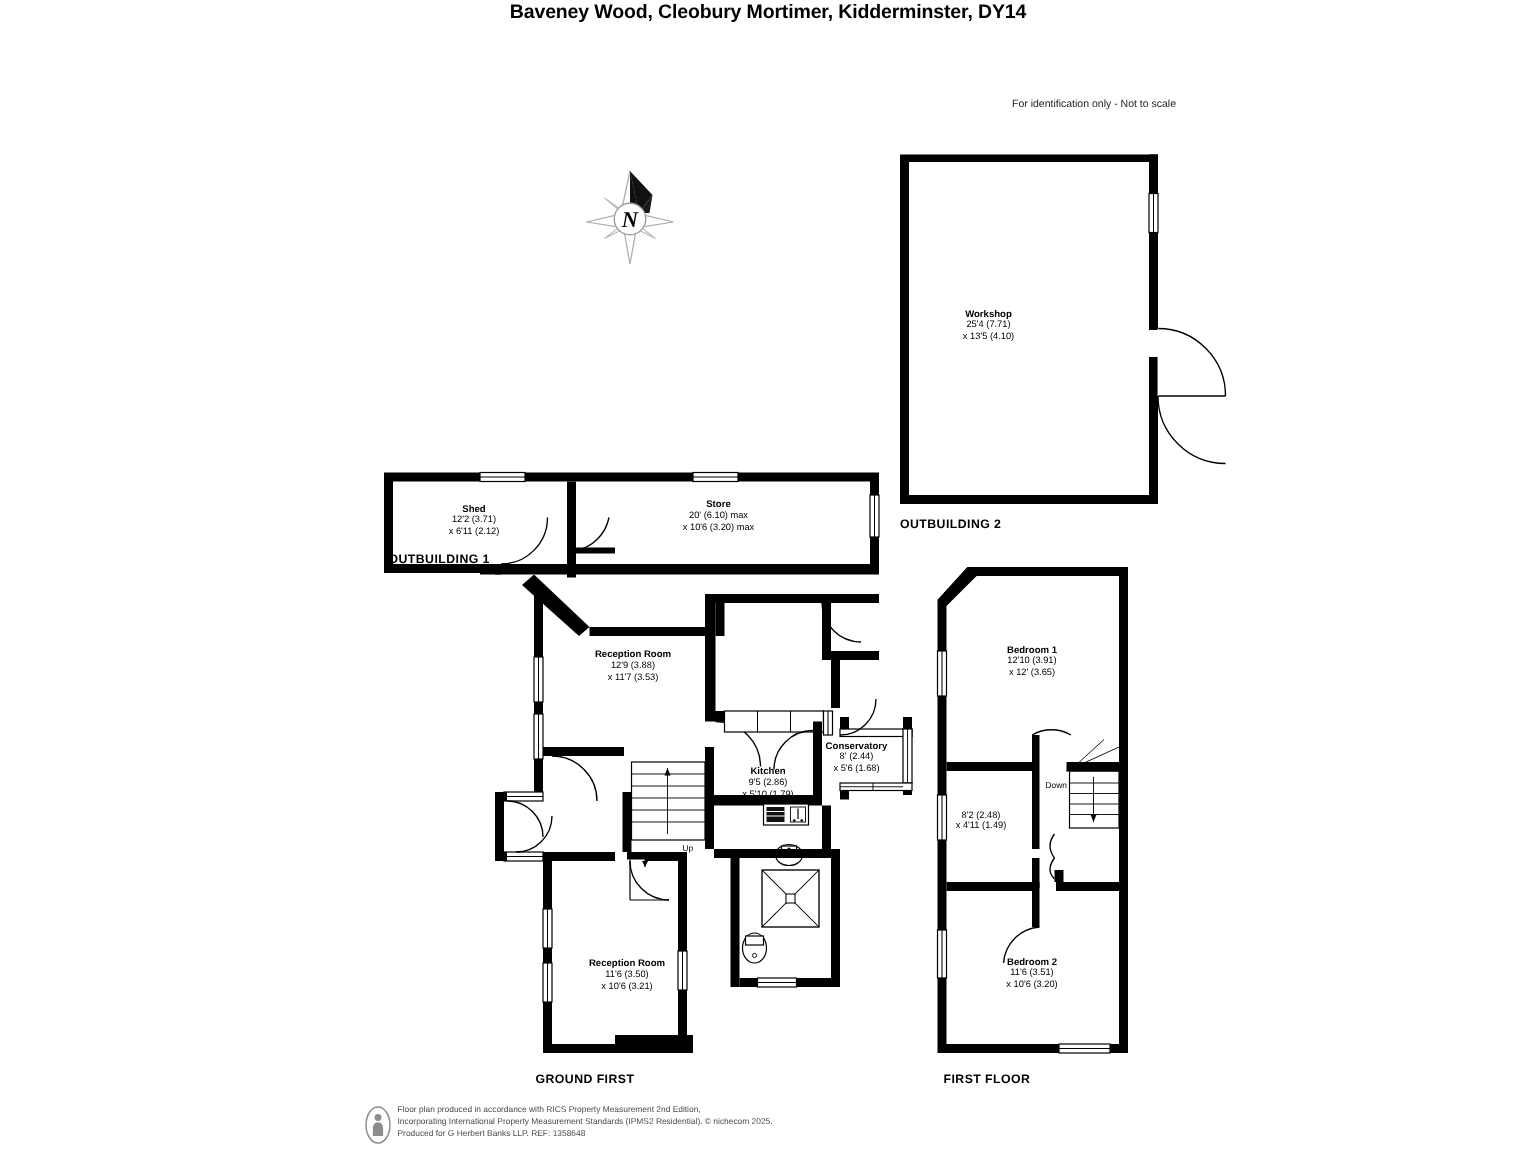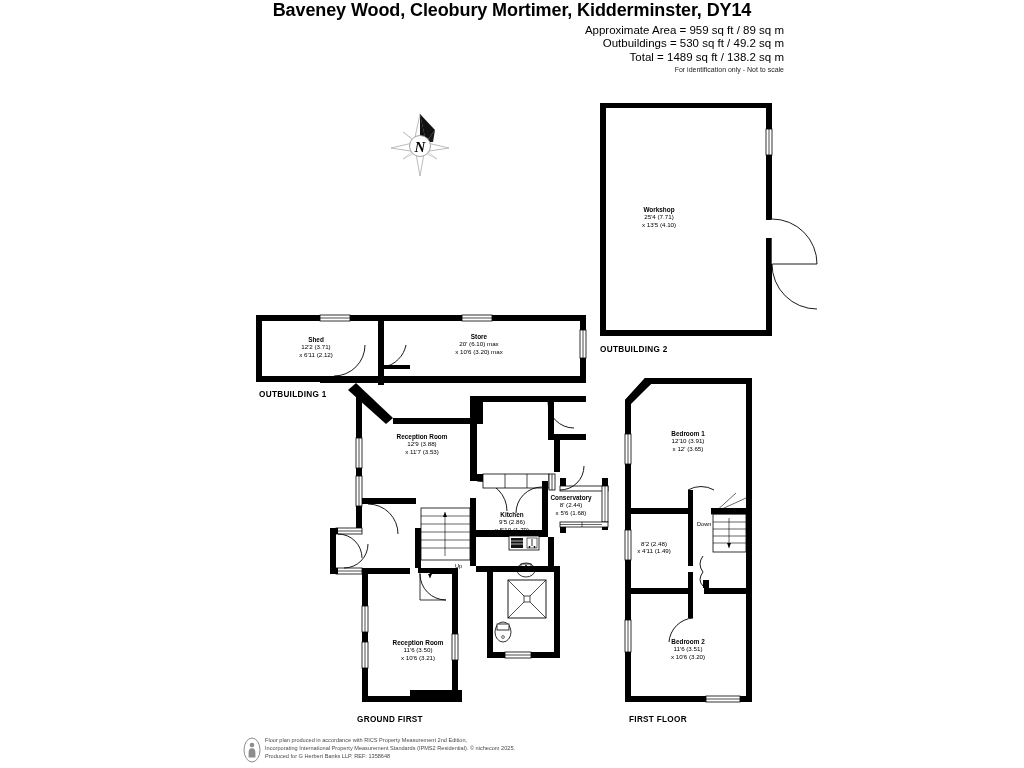--- a/index.html
+++ b/index.html
@@ -27,21 +27,21 @@
     top: 0;
     width: 1024px;
     height: 84px;
   }
   .title {
     position: absolute;
     left: 0;
     top: 0;
     width: 1024px;
     text-align: center;
-    font-size: 18px;
+    font-size: 13px;
     font-weight: bold;
     letter-spacing: -0.1px;
   }
   .areas {
     position: absolute;
     right: 240px;
     top: 24px;
     text-align: right;
     font-size: 11.5px;
     line-height: 13.4px;
@@ -128,25 +128,20 @@
     height: 26px;
   }
 </style>
 </head>
 <body>
 
 <div id="root">
 
   <div class="header">
     <div class="title">Baveney Wood, Cleobury Mortimer, Kidderminster, DY14</div>
-    <div class="areas">
-      <div class="line">Approximate Area = 959 sq ft / 89 sq m</div>
-      <div class="line">Outbuildings = 530 sq ft / 49.2 sq m</div>
-      <div class="line">Total = 1489 sq ft / 138.2 sq m</div>
-    </div>
     <div class="disclaimer">For identification only - Not to scale</div>
   </div>
 
   <div class="compass">
     <svg width="62" height="66" viewBox="0 0 62 66">
 
       <polygon points="31,2 37,30 31,34 25,30" fill="#ffffff" stroke="#aaaaaa" stroke-width="0.8"></polygon>
       <polygon points="31,64 36,36 31,32 26,36" fill="#ffffff" stroke="#aaaaaa" stroke-width="0.8"></polygon>
       <polygon points="2,36 28,30 32,34 28,40" fill="#ffffff" stroke="#aaaaaa" stroke-width="0.8"></polygon>
       <polygon points="60,36 34,30 30,34 34,40" fill="#ffffff" stroke="#aaaaaa" stroke-width="0.8"></polygon>
@@ -478,21 +473,21 @@
     <div class="rlabel" style="left:688px; top:638px;">
       <span class="rname">Bedroom 2</span>
       <span class="rdim">11'6 (3.51)</span>
       <span class="rdim">x 10'6 (3.20)</span>
     </div>
   </div>
 
   <div class="minilabel" style="left:455px; top:563px;">Up</div>
   <div class="minilabel" style="left:697px; top:521px;">Down</div>
 
-  <div class="floorlabel" style="left:259px; top:390px;">OUTBUILDING 1</div>
+  <div class="floorlabel" style="left:259px; top:368px;">OUTBUILDING 1</div>
   <div class="floorlabel" style="left:600px; top:345px;text-align:center;">OUTBUILDING 2</div>
   <div class="floorlabel" style="left:357px; top:715px;">GROUND FIRST</div>
   <div class="floorlabel" style="left:629px; top:715px;text-align:right;">FIRST FLOOR</div>
 
   <div class="footer">
     <div class="footer-badge">
       <svg width="18" height="26" viewBox="0 0 18 26">
         <ellipse cx="9" cy="13" rx="8" ry="12" fill="#ffffff" stroke="#8d8d8d" stroke-width="1"></ellipse>
         <circle cx="9" cy="8" r="2.3" fill="#8d8d8d"></circle>
         <path d="M9,11.2 c -2.6,0 -3.4,2 -3.4,4.6 l 0,4.6 l 6.8,0 l 0,-4.6 c 0,-2.6 -0.8,-4.6 -3.4,-4.6 z" fill="#8d8d8d"></path>

